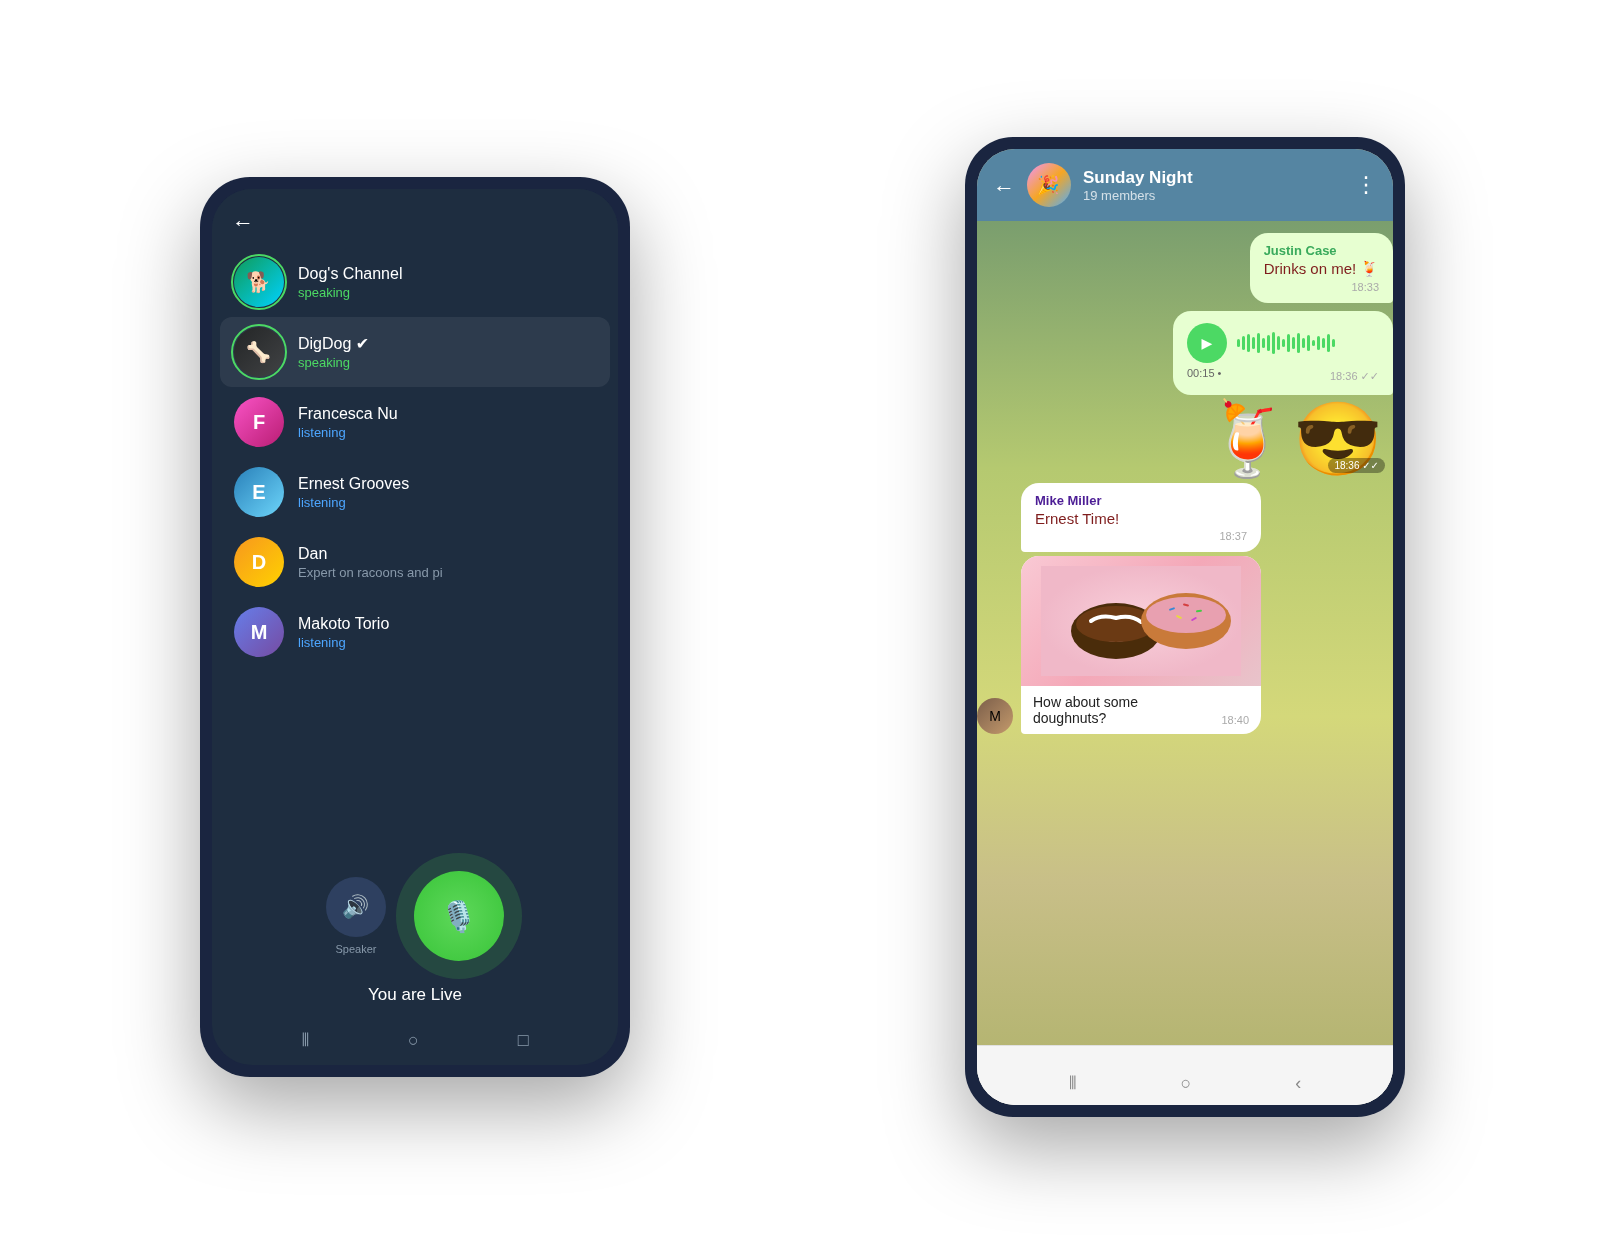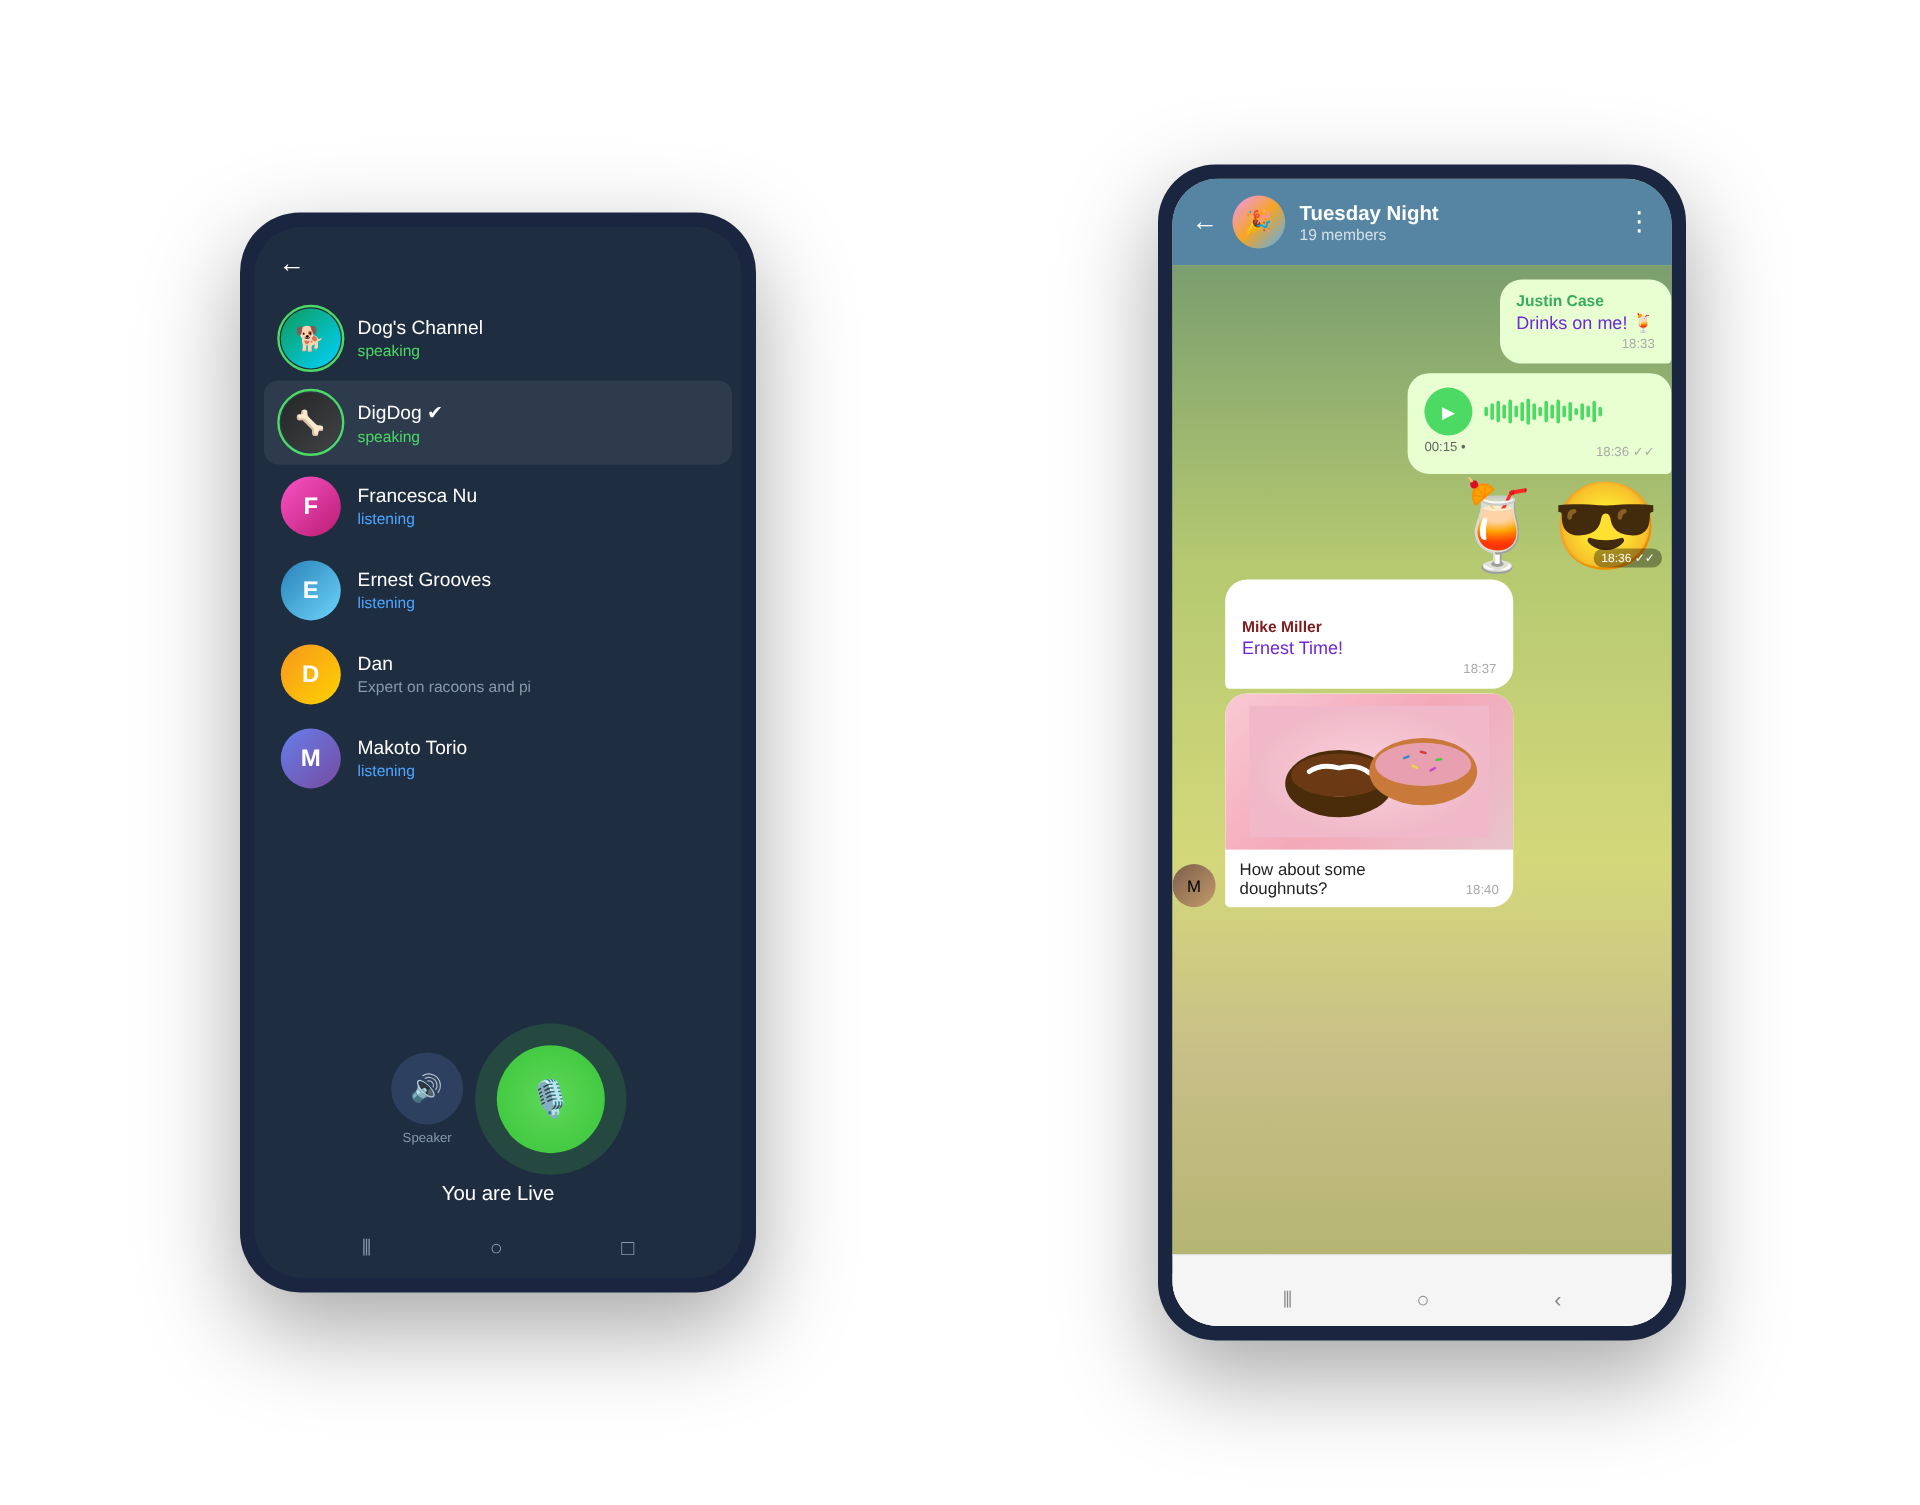--- a/index.html
+++ b/index.html
@@ -329,21 +329,21 @@
       font-size: 13px;
       font-weight: 600;
       color: #e05050;
       margin-bottom: 2px;
     }
 
     .msg-sender-name.green { color: #3aaa5c; }
 
     .msg-text {
       font-size: 15px;
-      color: #6d28d9;
+      color: #7f1d1d;
     }
 
     .msg-time {
       font-size: 11px;
       color: #aaa;
       margin-top: 3px;
       text-align: right;
       display: flex;
       justify-content: flex-end;
       align-items: center;
@@ -572,21 +572,21 @@
     </div>
   </div>
 
   <div class="phone phone-front">
     <div class="phone-front-screen">
 
       <div class="chat-header">
         <span class="chat-back-arrow">←</span>
         <div class="chat-avatar">🎉</div>
         <div class="chat-header-info">
-          <div class="chat-name">Tuesday Night</div>
+          <div class="chat-name">Sunday Night</div>
           <div class="chat-members">19 members</div>
         </div>
         <span class="chat-more-icon">⋮</span>
       </div>
 
       <div class="chat-body">
 
         <div class="msg-outgoing">
           <div class="msg-bubble-out">
             <div class="msg-sender-name green">Justin Case</div>
@@ -631,21 +631,21 @@
 
         <div class="sticker-area">
           <div style="font-size:72px;line-height:1;">🍹😎</div>
           <div style="position:absolute;bottom:2px;right:-2px;background:rgba(0,0,0,0.35);color:#fff;font-size:10px;padding:2px 6px;border-radius:10px;">18:36 ✓✓</div>
         </div>
 
         <div class="msg-incoming">
           <div class="msg-sender-avatar av-brown" style="background:linear-gradient(135deg,#7b5e4a,#c49a6c);">M</div>
           <div style="display:flex;flex-direction:column;gap:4px;">
             <div class="msg-bubble">
-              <div class="msg-sender-name" style="color:#7f1d1d;margin-top:22px;">Mike Miller</div>
+              <div class="msg-sender-name" style="color:#4c1d95;">Mike Miller</div>
               <div class="msg-text">Ernest Time!</div>
               <div class="msg-time">18:37</div>
             </div>
 
             <div class="img-bubble">
               <div class="donut-img">
 
                 <svg width="200" height="110" viewBox="0 0 200 110">
                   <defs>
                     <radialGradient id="bg" cx="50%" cy="50%" r="50%">

